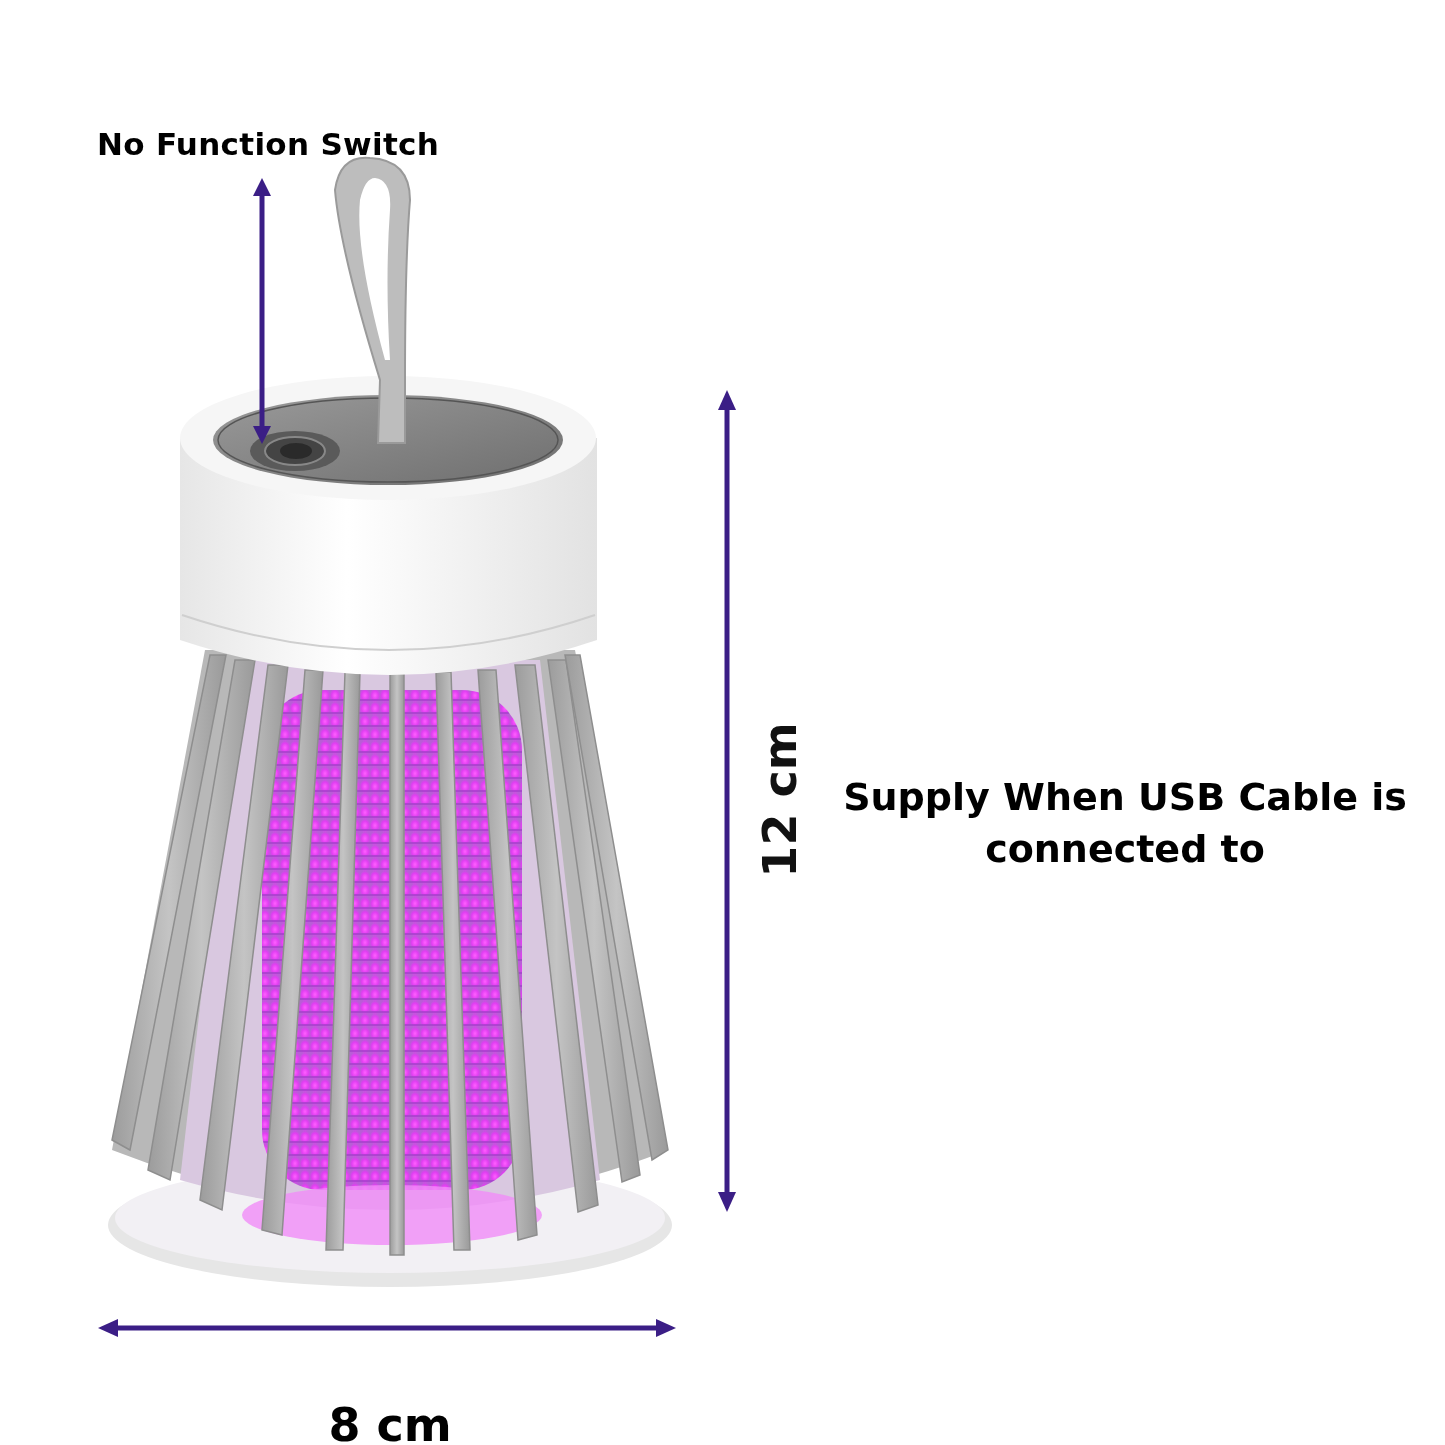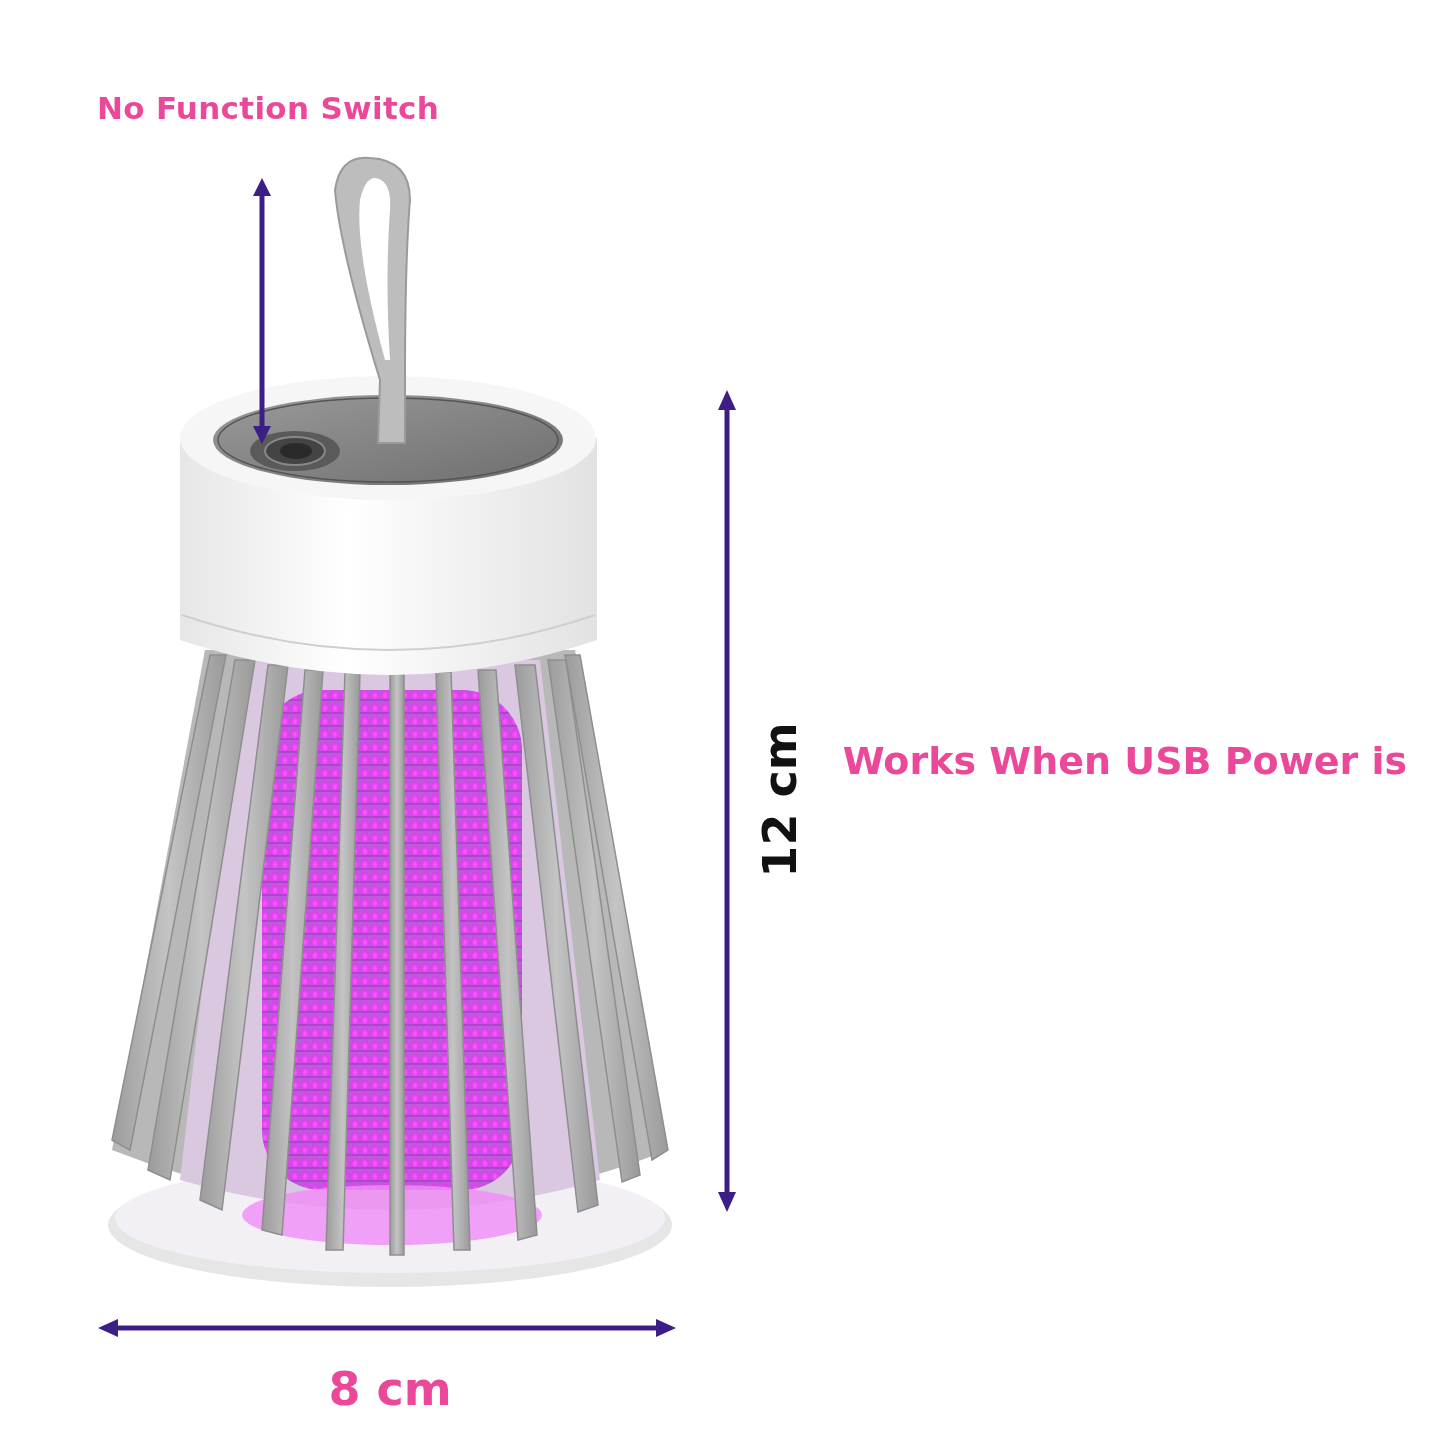--- a/index.html
+++ b/index.html
@@ -1,18 +1,18 @@
 <!DOCTYPE html>
 <html><head>
 <meta charset="utf-8">
 <style>
   html, body { margin:0; padding:0; background:#ffffff; }
   body { width:1445px; height:1445px; position:relative; overflow:hidden;
          font-family:"DejaVu Sans", "Liberation Sans", sans-serif; color:#111; }
-  .label { position:absolute; font-weight:bold; color:#ec4899; }
+  .label { position:absolute; font-weight:bold; color:#000000;margin-top:36px; }
   #switch-label { left:97px; top:90px; font-size:31px; letter-spacing:0.3px; }
   #info-text { left:840px; top:735px; width:570px; text-align:center; font-size:38px; line-height:52px; }
   #width-label { left:290px; top:1362px; width:200px; text-align:center; font-size:46px; }
   #height-label { position:absolute; left:680px; top:770px; width:200px; height:60px; text-align:center;
                   font-size:46px; font-weight:bold; transform:rotate(-90deg); line-height:60px; }
   svg { position:absolute; left:0; top:0; }
 </style>
 </head>
 <body>
 
@@ -107,16 +107,17 @@
   <g fill="#3b1e86" stroke="#3b1e86">
     <line x1="112" y1="1328" x2="662" y2="1328" stroke-width="5"></line>
     <polygon points="98,1328 118,1319 118,1337" stroke="none"></polygon>
     <polygon points="676,1328 656,1319 656,1337" stroke="none"></polygon>
   </g>
 </svg>
 
 <div id="height-label">12 cm</div>
 
 <div id="info-text" class="label">
-  <div>Works When USB Power is</div>
+  <div>Supply When USB Cable is</div>
+  <div>connected to</div>
 </div>
 
 <div id="width-label" class="label">8 cm</div>
 
 </body></html>

